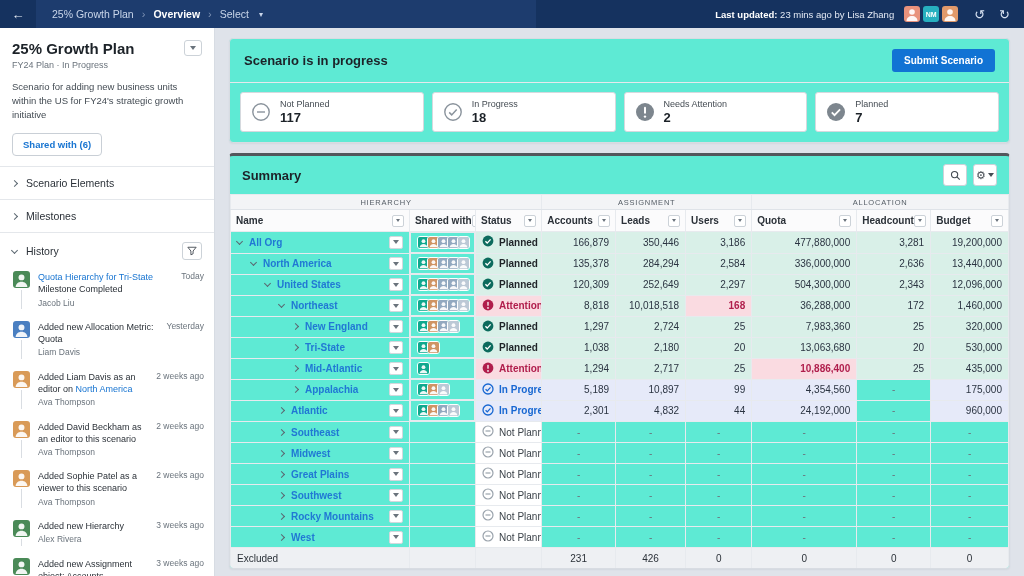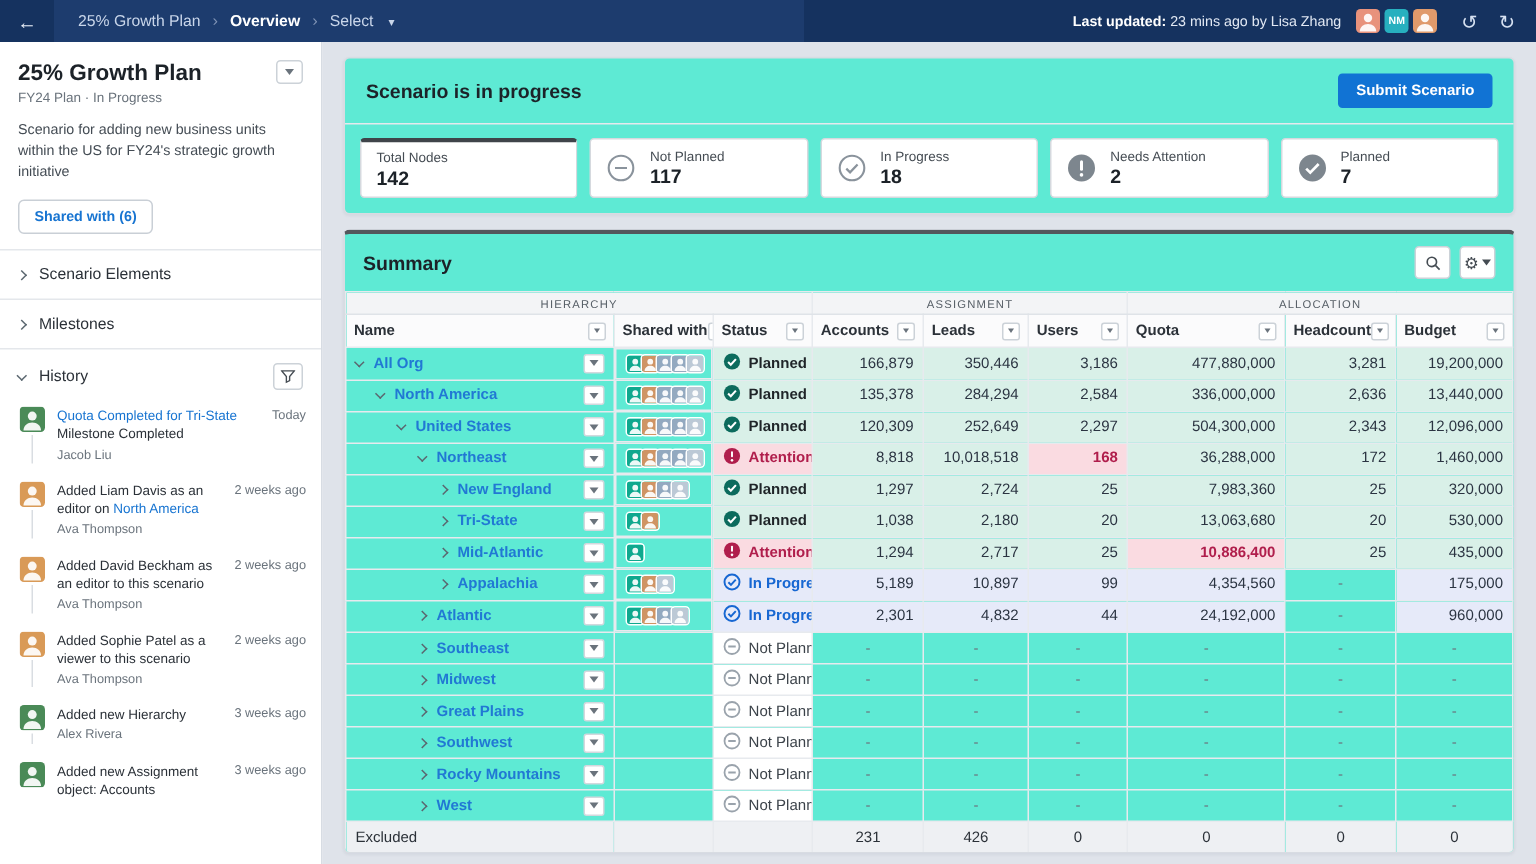--- a/index.html
+++ b/index.html
@@ -182,24 +182,41 @@
             <div class="h-avatar">
               <svg width="100%" height="100%" viewBox="0 0 16 16">
                 <rect width="16" height="16" fill="#4a8a57"></rect>
                 <circle cx="8" cy="6" r="2.8" fill="#fff" opacity=".92"></circle>
                 <path d="M2.5 15c0-3 2.5-5 5.5-5s5.5 2 5.5 5z" fill="#fff" opacity=".92"></path>
               </svg>
             </div>
             <div class="h-line"></div>
           </div>
           <div class="h-body">
-            <div class="h-text"><span class="h-link">Quota Completed for Tri-State</span><span> Milestone Completed</span></div>
+            <div class="h-text"><span class="h-link">Quota Hierarchy for Tri-State</span><span> Milestone Completed</span></div>
             <div class="h-author">Jacob Liu</div>
           </div>
           <div class="h-time">Today</div>
+        </div>
+        <div class="h-item">
+          <div class="h-left">
+            <div class="h-avatar">
+              <svg width="100%" height="100%" viewBox="0 0 16 16">
+                <rect width="16" height="16" fill="#4a7fc1"></rect>
+                <circle cx="8" cy="6" r="2.8" fill="#fff" opacity=".92"></circle>
+                <path d="M2.5 15c0-3 2.5-5 5.5-5s5.5 2 5.5 5z" fill="#fff" opacity=".92"></path>
+              </svg>
+            </div>
+            <div class="h-line"></div>
+          </div>
+          <div class="h-body">
+            <div class="h-text"><span>Added new Allocation Metric: Quota</span></div>
+            <div class="h-author">Liam Davis</div>
+          </div>
+          <div class="h-time">Yesterday</div>
         </div>
         <div class="h-item">
           <div class="h-left">
             <div class="h-avatar">
               <svg width="100%" height="100%" viewBox="0 0 16 16">
                 <rect width="16" height="16" fill="#d99a57"></rect>
                 <circle cx="8" cy="6" r="2.8" fill="#fff" opacity=".92"></circle>
                 <path d="M2.5 15c0-3 2.5-5 5.5-5s5.5 2 5.5 5z" fill="#fff" opacity=".92"></path>
               </svg>
             </div>
@@ -280,26 +297,20 @@
       </div>
   </div>
 
   <div class="main">
     <div class="panel scenario-panel">
       <div class="scenario-head">
         <div class="scenario-title">Scenario is in progress</div>
         <button class="submit-btn">Submit Scenario</button>
       </div>
       <div class="cards" id="cards">
-          <div class="card selected">
-            <div class="card-texts">
-              <div class="card-label">Total Nodes</div>
-              <div class="card-value">142</div>
-            </div>
-          </div>
           <div class="card">
             <span class="card-icon"><svg width="20" height="20" viewBox="0 0 20 20">
                 <circle cx="10" cy="10" r="8.2" fill="none" stroke="#8a939c" stroke-width="1.4"></circle>
                 <line x1="6" y1="10" x2="14" y2="10" stroke="#8a939c" stroke-width="1.4"></line>
               </svg></span>
             <div class="card-texts">
               <div class="card-label">Not Planned</div>
               <div class="card-value">117</div>
             </div>
           </div>

